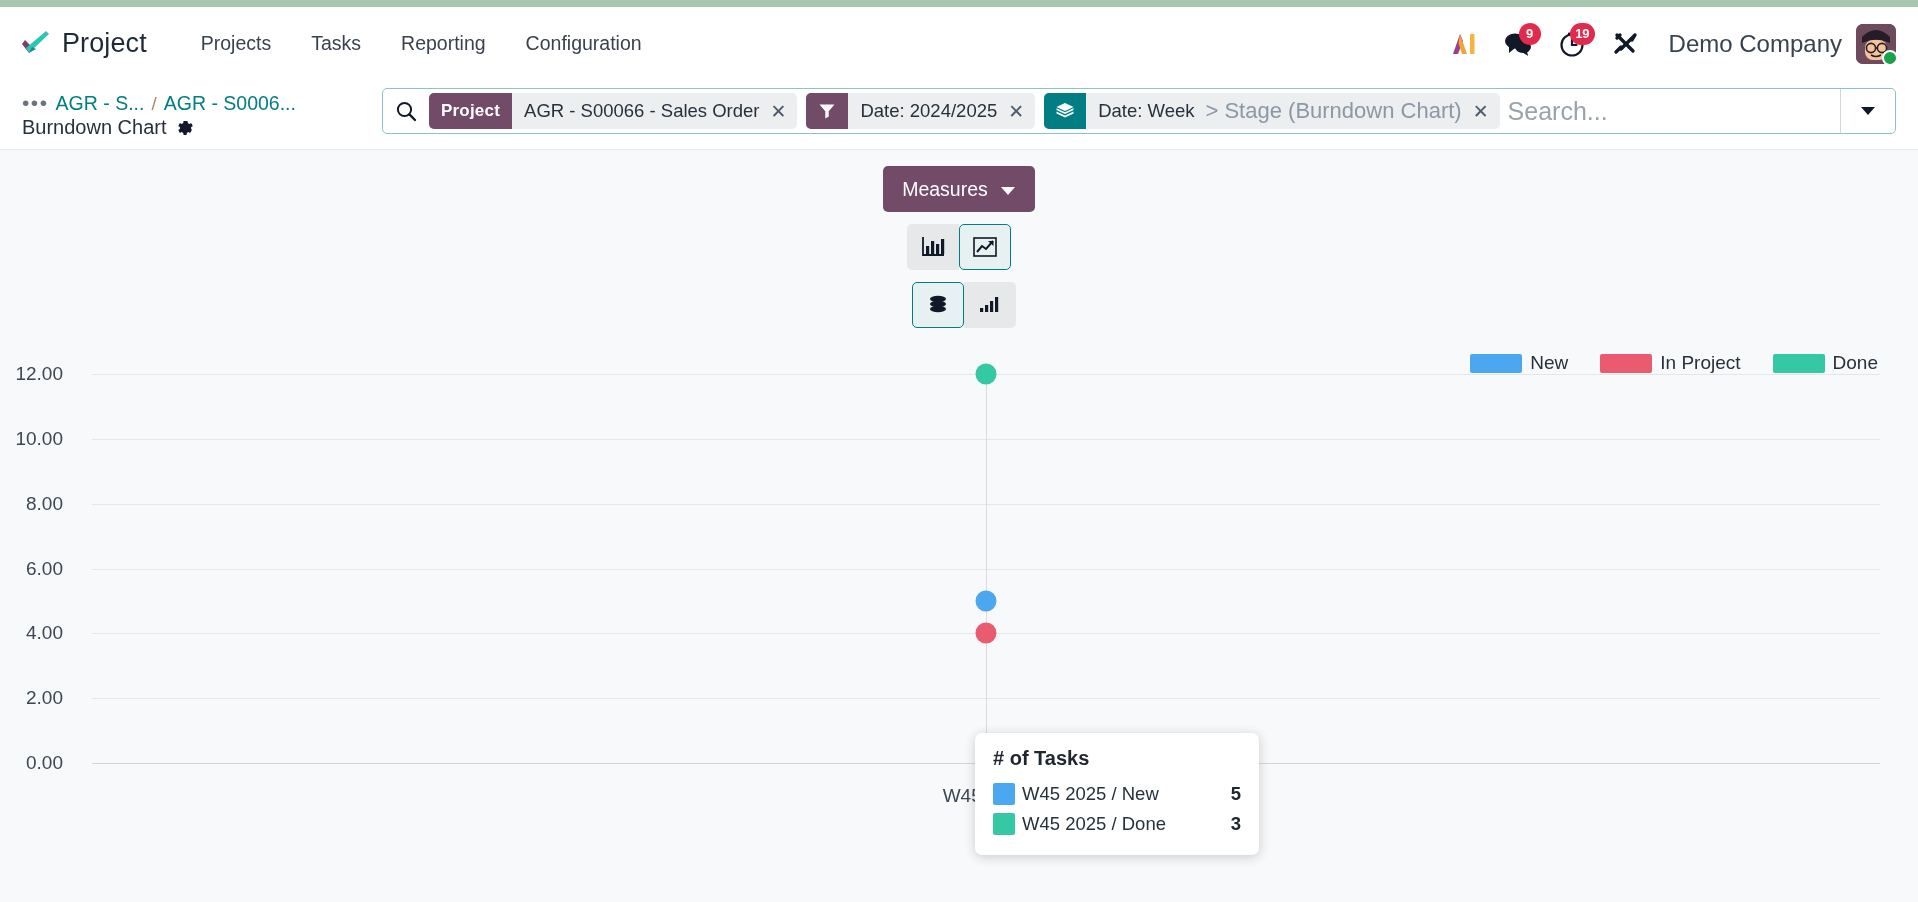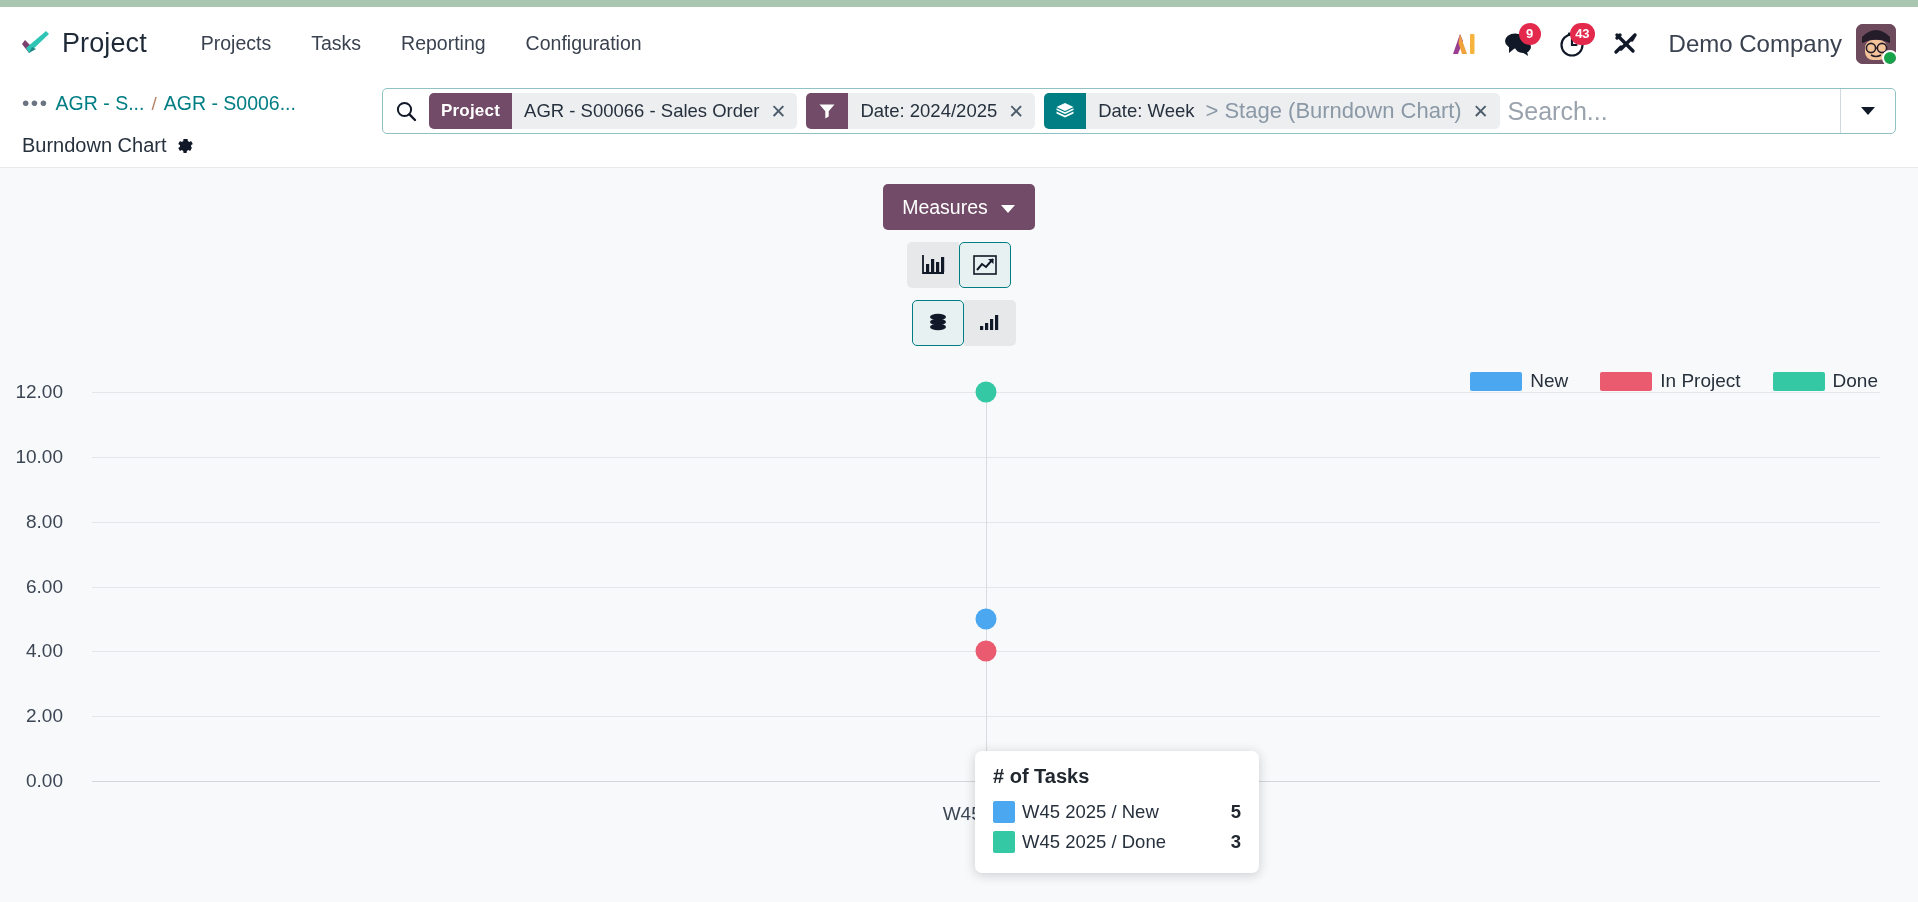--- a/index.html
+++ b/index.html
@@ -70,21 +70,21 @@
     padding: 8px 22px 10px 22px;
     display: flex; align-items: flex-start;
     border-bottom: 1px solid #e6e9ec;
     position: relative;
   }
   .bc-col { width: 360px; flex: 0 0 360px; padding-top: 4px; }
   .bc-row { display: flex; align-items: center; gap: 7px; white-space: nowrap; }
   .bc-dots { color: #6b7280; font-size: 21px; line-height: .6; letter-spacing: 1.5px; cursor: pointer; }
   .bc-link { color: #017e84; font-size: 19.5px; cursor: pointer; font-weight: 400; }
   .bc-sep { color: #b5846b; font-size: 19px; }
-  .bc-title-row { display: flex; align-items: center; gap: 9px; margin-top: 19px; }
+  .bc-title-row { display: flex; align-items: center; gap: 9px; margin-top: 1px; }
   .bc-title { font-size: 20px; color: #27313d; }
   .gear-icon { cursor: pointer; display: inline-flex; }
 
   
   .searchbar {
     flex: 1 1 auto; display: flex; align-items: stretch;
     border: 1px solid #8fc2c2; border-radius: 5px;
     background: #fff; height: 46px; min-width: 0;
   }
   .search-icon-box {
@@ -244,21 +244,21 @@
       </svg>
       <span class="badge">9</span>
     </span>
 
     <span class="nav-icon">
       <svg width="28" height="28" viewBox="0 0 28 28">
         <circle cx="14" cy="15" r="10.5" fill="none" stroke="#111827" stroke-width="2.2"></circle>
         <path d="M14 8.5 L14 15 L18.5 15" fill="none" stroke="#111827" stroke-width="2.2" stroke-linecap="round"></path>
         <path d="M11 3.5 L17 3.5" stroke="#111827" stroke-width="2.2" stroke-linecap="round"></path>
       </svg>
-      <span class="badge">43</span>
+      <span class="badge">19</span>
     </span>
 
     <span class="nav-icon">
       <svg width="28" height="28" viewBox="0 0 28 28">
         <path d="M5 5 L21 21 M5 8 L8 5" stroke="#111827" stroke-width="3.4" stroke-linecap="round"></path>
         <path d="M23 5 L9 19 M23 5 L20 10" stroke="#111827" stroke-width="3.4" stroke-linecap="round"></path>
         <path d="M4 22 L9 17" stroke="#111827" stroke-width="3.4" stroke-linecap="round"></path>
       </svg>
     </span>
 

